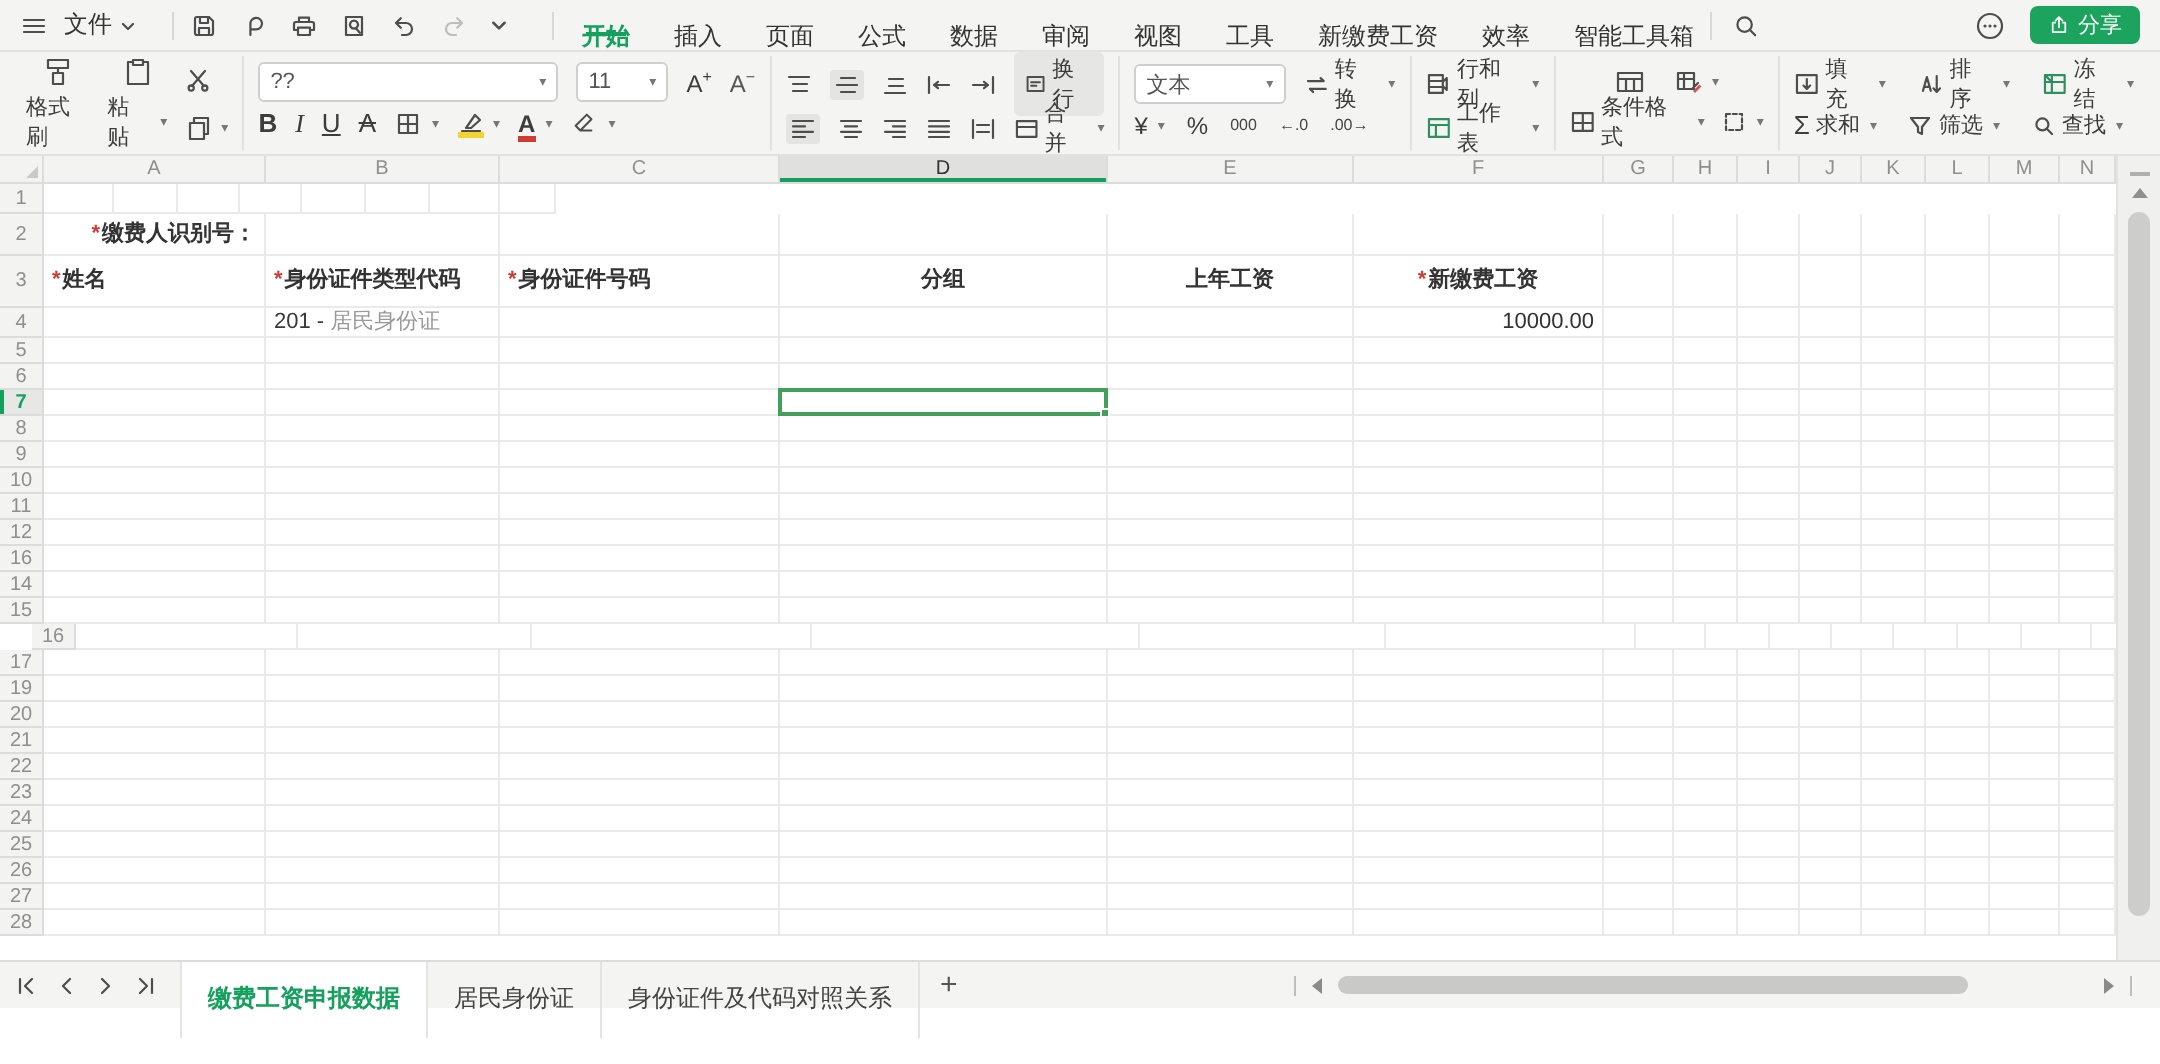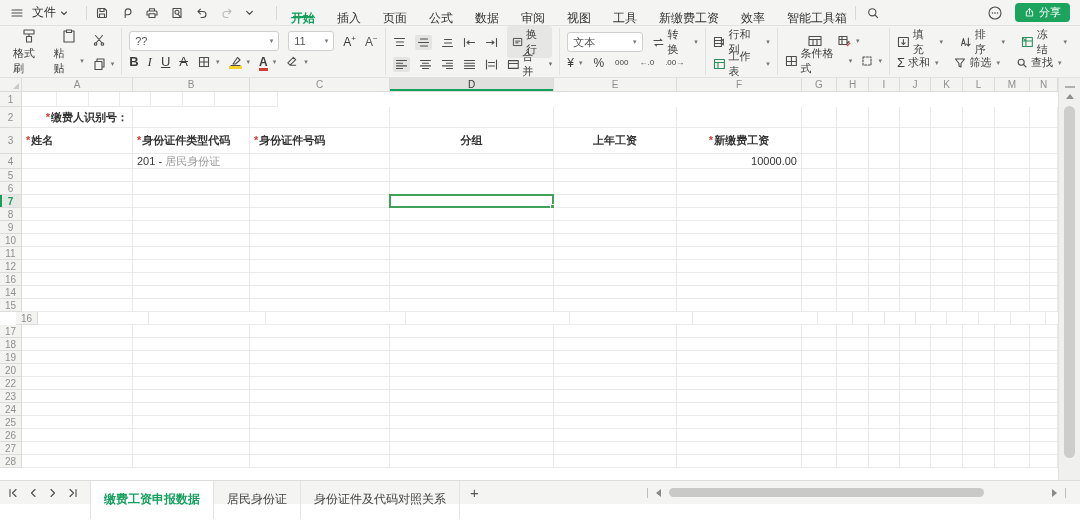--- a/index.html
+++ b/index.html
@@ -748,55 +748,55 @@
           <div class="cell" style="width: 35px; flex: 0 0 35px; line-height: 12px;"></div>
           <div class="cell" style="width: 32px; flex: 0 0 32px; line-height: 12px;"></div>
           <div class="cell" style="width: 31px; flex: 0 0 31px; line-height: 12px;"></div>
           <div class="cell" style="width: 31px; flex: 0 0 31px; line-height: 12px;"></div>
           <div class="cell" style="width: 32px; flex: 0 0 32px; line-height: 12px;"></div>
           <div class="cell" style="width: 32px; flex: 0 0 32px; line-height: 12px;"></div>
           <div class="cell" style="width: 35px; flex: 0 0 35px; line-height: 12px;"></div>
           <div class="cell" style="width: 28px; flex: 0 0 28px; line-height: 12px;"></div>
         </div>
         <div class="grow" style="height: 13px;">
-          <div class="rowh">18</div>
-          <div class="cell" style="width: 111px; flex: 0 0 111px; line-height: 12px;"></div>
-          <div class="cell" style="width: 117px; flex: 0 0 117px; line-height: 12px;"></div>
-          <div class="cell" style="width: 140px; flex: 0 0 140px; line-height: 12px;"></div>
-          <div class="cell" style="width: 164px; flex: 0 0 164px; line-height: 12px;"></div>
-          <div class="cell" style="width: 123px; flex: 0 0 123px; line-height: 12px;"></div>
-          <div class="cell" style="width: 125px; flex: 0 0 125px; line-height: 12px;"></div>
-          <div class="cell" style="width: 35px; flex: 0 0 35px; line-height: 12px;"></div>
-          <div class="cell" style="width: 32px; flex: 0 0 32px; line-height: 12px;"></div>
-          <div class="cell" style="width: 31px; flex: 0 0 31px; line-height: 12px;"></div>
-          <div class="cell" style="width: 31px; flex: 0 0 31px; line-height: 12px;"></div>
-          <div class="cell" style="width: 32px; flex: 0 0 32px; line-height: 12px;"></div>
-          <div class="cell" style="width: 32px; flex: 0 0 32px; line-height: 12px;"></div>
-          <div class="cell" style="width: 35px; flex: 0 0 35px; line-height: 12px;"></div>
-          <div class="cell" style="width: 28px; flex: 0 0 28px; line-height: 12px;"></div>
-        </div>
-        <div class="grow" style="height: 13px;">
           <div class="rowh">19</div>
           <div class="cell" style="width: 111px; flex: 0 0 111px; line-height: 12px;"></div>
           <div class="cell" style="width: 117px; flex: 0 0 117px; line-height: 12px;"></div>
           <div class="cell" style="width: 140px; flex: 0 0 140px; line-height: 12px;"></div>
           <div class="cell" style="width: 164px; flex: 0 0 164px; line-height: 12px;"></div>
           <div class="cell" style="width: 123px; flex: 0 0 123px; line-height: 12px;"></div>
           <div class="cell" style="width: 125px; flex: 0 0 125px; line-height: 12px;"></div>
           <div class="cell" style="width: 35px; flex: 0 0 35px; line-height: 12px;"></div>
           <div class="cell" style="width: 32px; flex: 0 0 32px; line-height: 12px;"></div>
           <div class="cell" style="width: 31px; flex: 0 0 31px; line-height: 12px;"></div>
           <div class="cell" style="width: 31px; flex: 0 0 31px; line-height: 12px;"></div>
           <div class="cell" style="width: 32px; flex: 0 0 32px; line-height: 12px;"></div>
           <div class="cell" style="width: 32px; flex: 0 0 32px; line-height: 12px;"></div>
           <div class="cell" style="width: 35px; flex: 0 0 35px; line-height: 12px;"></div>
           <div class="cell" style="width: 28px; flex: 0 0 28px; line-height: 12px;"></div>
         </div>
         <div class="grow" style="height: 13px;">
           <div class="rowh">20</div>
+          <div class="cell" style="width: 111px; flex: 0 0 111px; line-height: 12px;"></div>
+          <div class="cell" style="width: 117px; flex: 0 0 117px; line-height: 12px;"></div>
+          <div class="cell" style="width: 140px; flex: 0 0 140px; line-height: 12px;"></div>
+          <div class="cell" style="width: 164px; flex: 0 0 164px; line-height: 12px;"></div>
+          <div class="cell" style="width: 123px; flex: 0 0 123px; line-height: 12px;"></div>
+          <div class="cell" style="width: 125px; flex: 0 0 125px; line-height: 12px;"></div>
+          <div class="cell" style="width: 35px; flex: 0 0 35px; line-height: 12px;"></div>
+          <div class="cell" style="width: 32px; flex: 0 0 32px; line-height: 12px;"></div>
+          <div class="cell" style="width: 31px; flex: 0 0 31px; line-height: 12px;"></div>
+          <div class="cell" style="width: 31px; flex: 0 0 31px; line-height: 12px;"></div>
+          <div class="cell" style="width: 32px; flex: 0 0 32px; line-height: 12px;"></div>
+          <div class="cell" style="width: 32px; flex: 0 0 32px; line-height: 12px;"></div>
+          <div class="cell" style="width: 35px; flex: 0 0 35px; line-height: 12px;"></div>
+          <div class="cell" style="width: 28px; flex: 0 0 28px; line-height: 12px;"></div>
+        </div>
+        <div class="grow" style="height: 13px;">
+          <div class="rowh">21</div>
           <div class="cell" style="width: 111px; flex: 0 0 111px; line-height: 12px;"></div>
           <div class="cell" style="width: 117px; flex: 0 0 117px; line-height: 12px;"></div>
           <div class="cell" style="width: 140px; flex: 0 0 140px; line-height: 12px;"></div>
           <div class="cell" style="width: 164px; flex: 0 0 164px; line-height: 12px;"></div>
           <div class="cell" style="width: 123px; flex: 0 0 123px; line-height: 12px;"></div>
           <div class="cell" style="width: 125px; flex: 0 0 125px; line-height: 12px;"></div>
           <div class="cell" style="width: 35px; flex: 0 0 35px; line-height: 12px;"></div>
           <div class="cell" style="width: 32px; flex: 0 0 32px; line-height: 12px;"></div>
           <div class="cell" style="width: 31px; flex: 0 0 31px; line-height: 12px;"></div>
           <div class="cell" style="width: 31px; flex: 0 0 31px; line-height: 12px;"></div>

